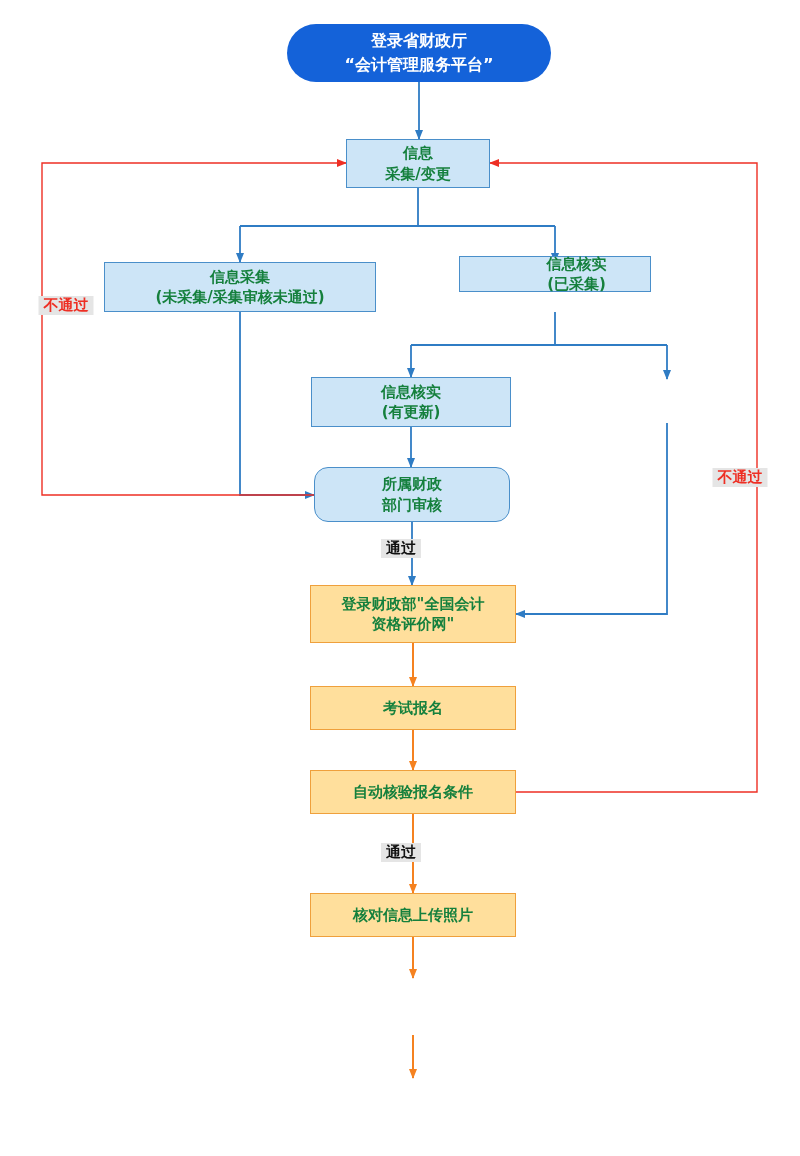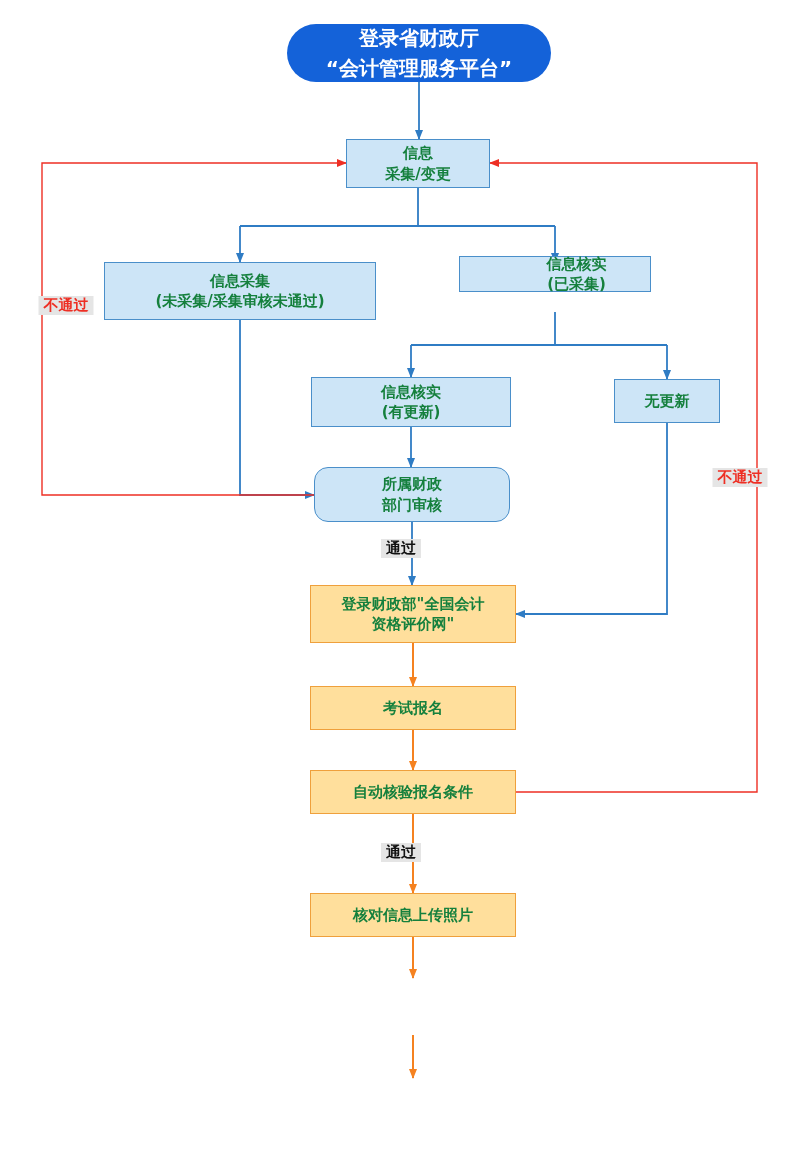--- a/index.html
+++ b/index.html
@@ -17,21 +17,21 @@
   .mk-blue{fill:var(--arrow-blue,#2f7cc4);}
   .mk-orange{fill:var(--arrow-orange,#f58220);}
   .mk-red{fill:var(--fail-red,#ee2f24);}
   .node{
     position:absolute;box-sizing:border-box;
     display:flex;flex-direction:column;align-items:center;justify-content:center;
     text-align:center;font-weight:bold;font-size:15px;line-height:1.35;color:#15803d;
   }
   .pill{
     background:var(--node-blue,#1462d9);
-    color:#ffffff;border-radius:30px;font-size:20px;line-height:1.5;
+    color:#ffffff;border-radius:30px;font-size:16px;line-height:1.5;
   }
   .light{
     background:var(--light-blue-fill,#cde5f7);
     border:1.5px solid var(--light-blue-border,#4a8fca);
   }
   .orange{
     background:var(--orange-fill,#ffdf9c);
     border:1.5px solid var(--orange-border,#efa03c);
   }
   .edge-label{
@@ -84,38 +84,35 @@
   <div class="node pill" style="left:287px;top:24px;width:264px;height:58px;">
     <span>登录省财政厅</span>
     <span>“会计管理服务平台”</span>
   </div>
 
   <div class="node light" style="left:346px;top:139px;width:144px;height:49px;">
     <span>信息</span>
     <span>采集/变更</span>
   </div>
 
-  <div class="node light" style="left:104px;top:262px;width:272px;height:58px;">
+  <div class="node light" style="left:104px;top:262px;width:272px;height:50px;">
     <span>信息采集</span>
     <span>(未采集/采集审核未通过)</span>
   </div>
 
   <div class="node light" style="left:459px;top:256px;width:192px;height:36px;padding-left:43px;">
     <span>信息核实</span>
     <span>(已采集)</span>
   </div>
 
   <div class="node light" style="left:311px;top:377px;width:200px;height:50px;">
     <span>信息核实</span>
     <span>(有更新)</span>
   </div>
 
-  <div class="node light" style="left:614px;top:379px;width:106px;height:44px;">
-    <span>无更新</span>
-  </div>
 
   <div class="node light" style="left:314px;top:467px;width:196px;height:55px;border-radius:14px;">
     <span>所属财政</span>
     <span>部门审核</span>
   </div>
 
   <div class="node orange" style="left:310px;top:585px;width:206px;height:58px;">
     <span>登录财政部"全国会计</span>
     <span>资格评价网"</span>
   </div>

